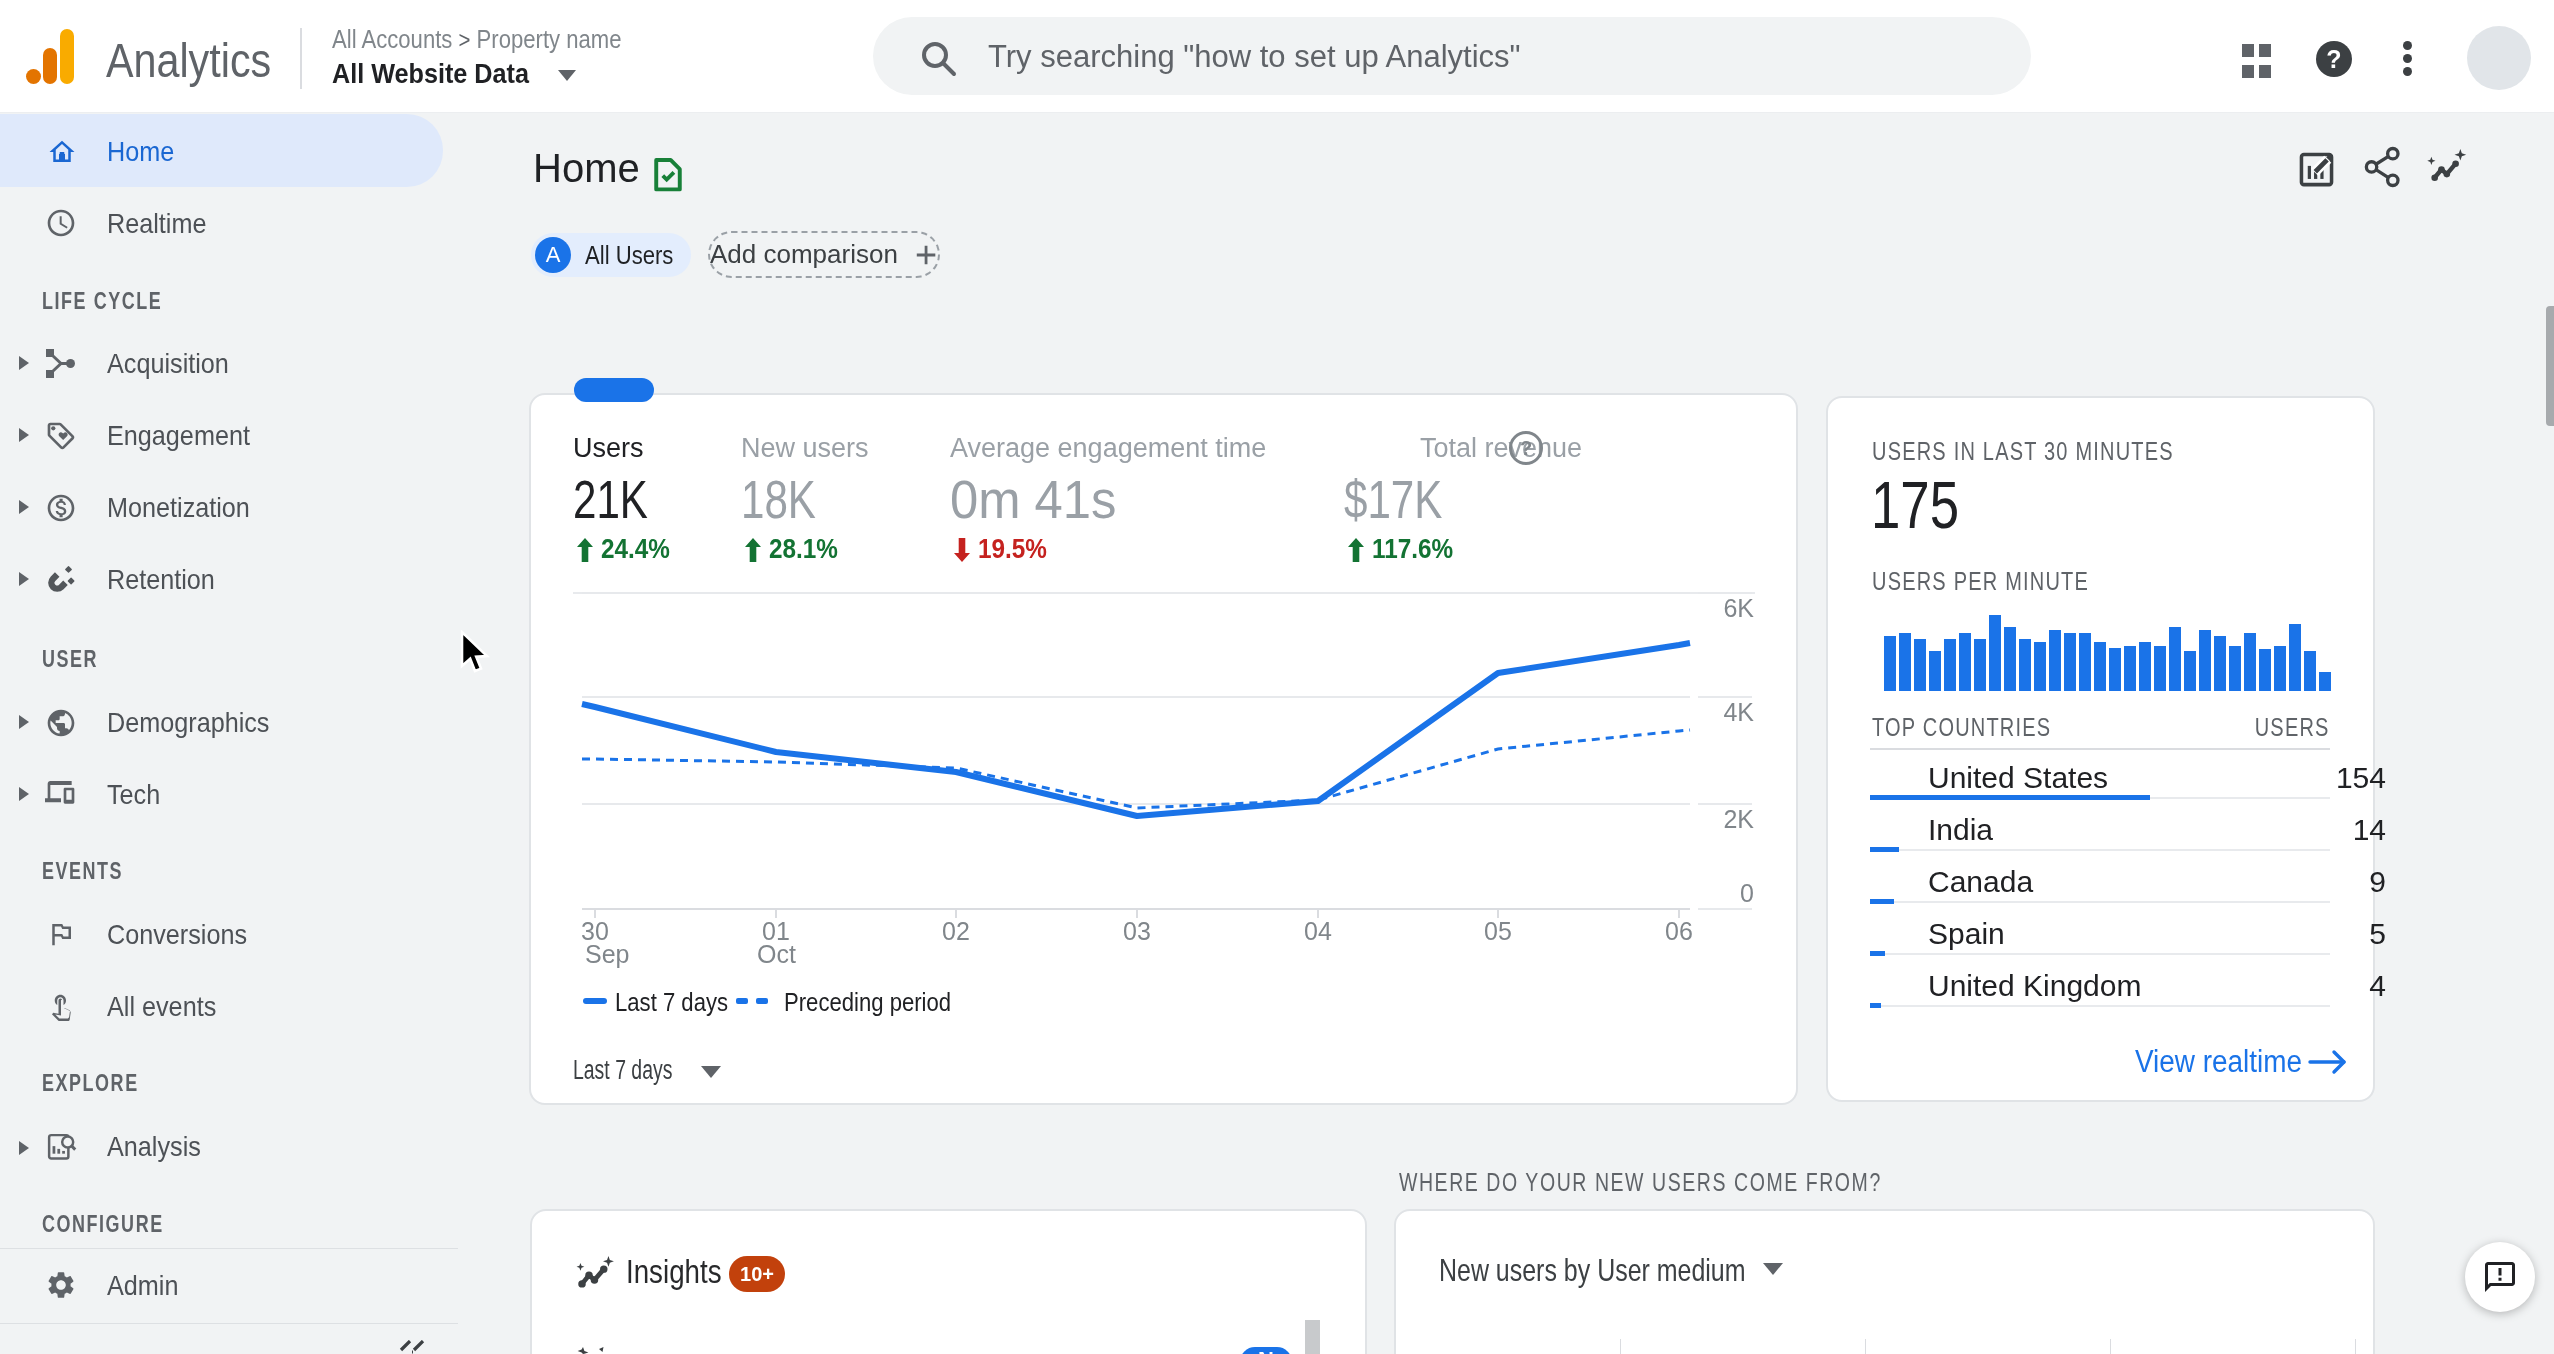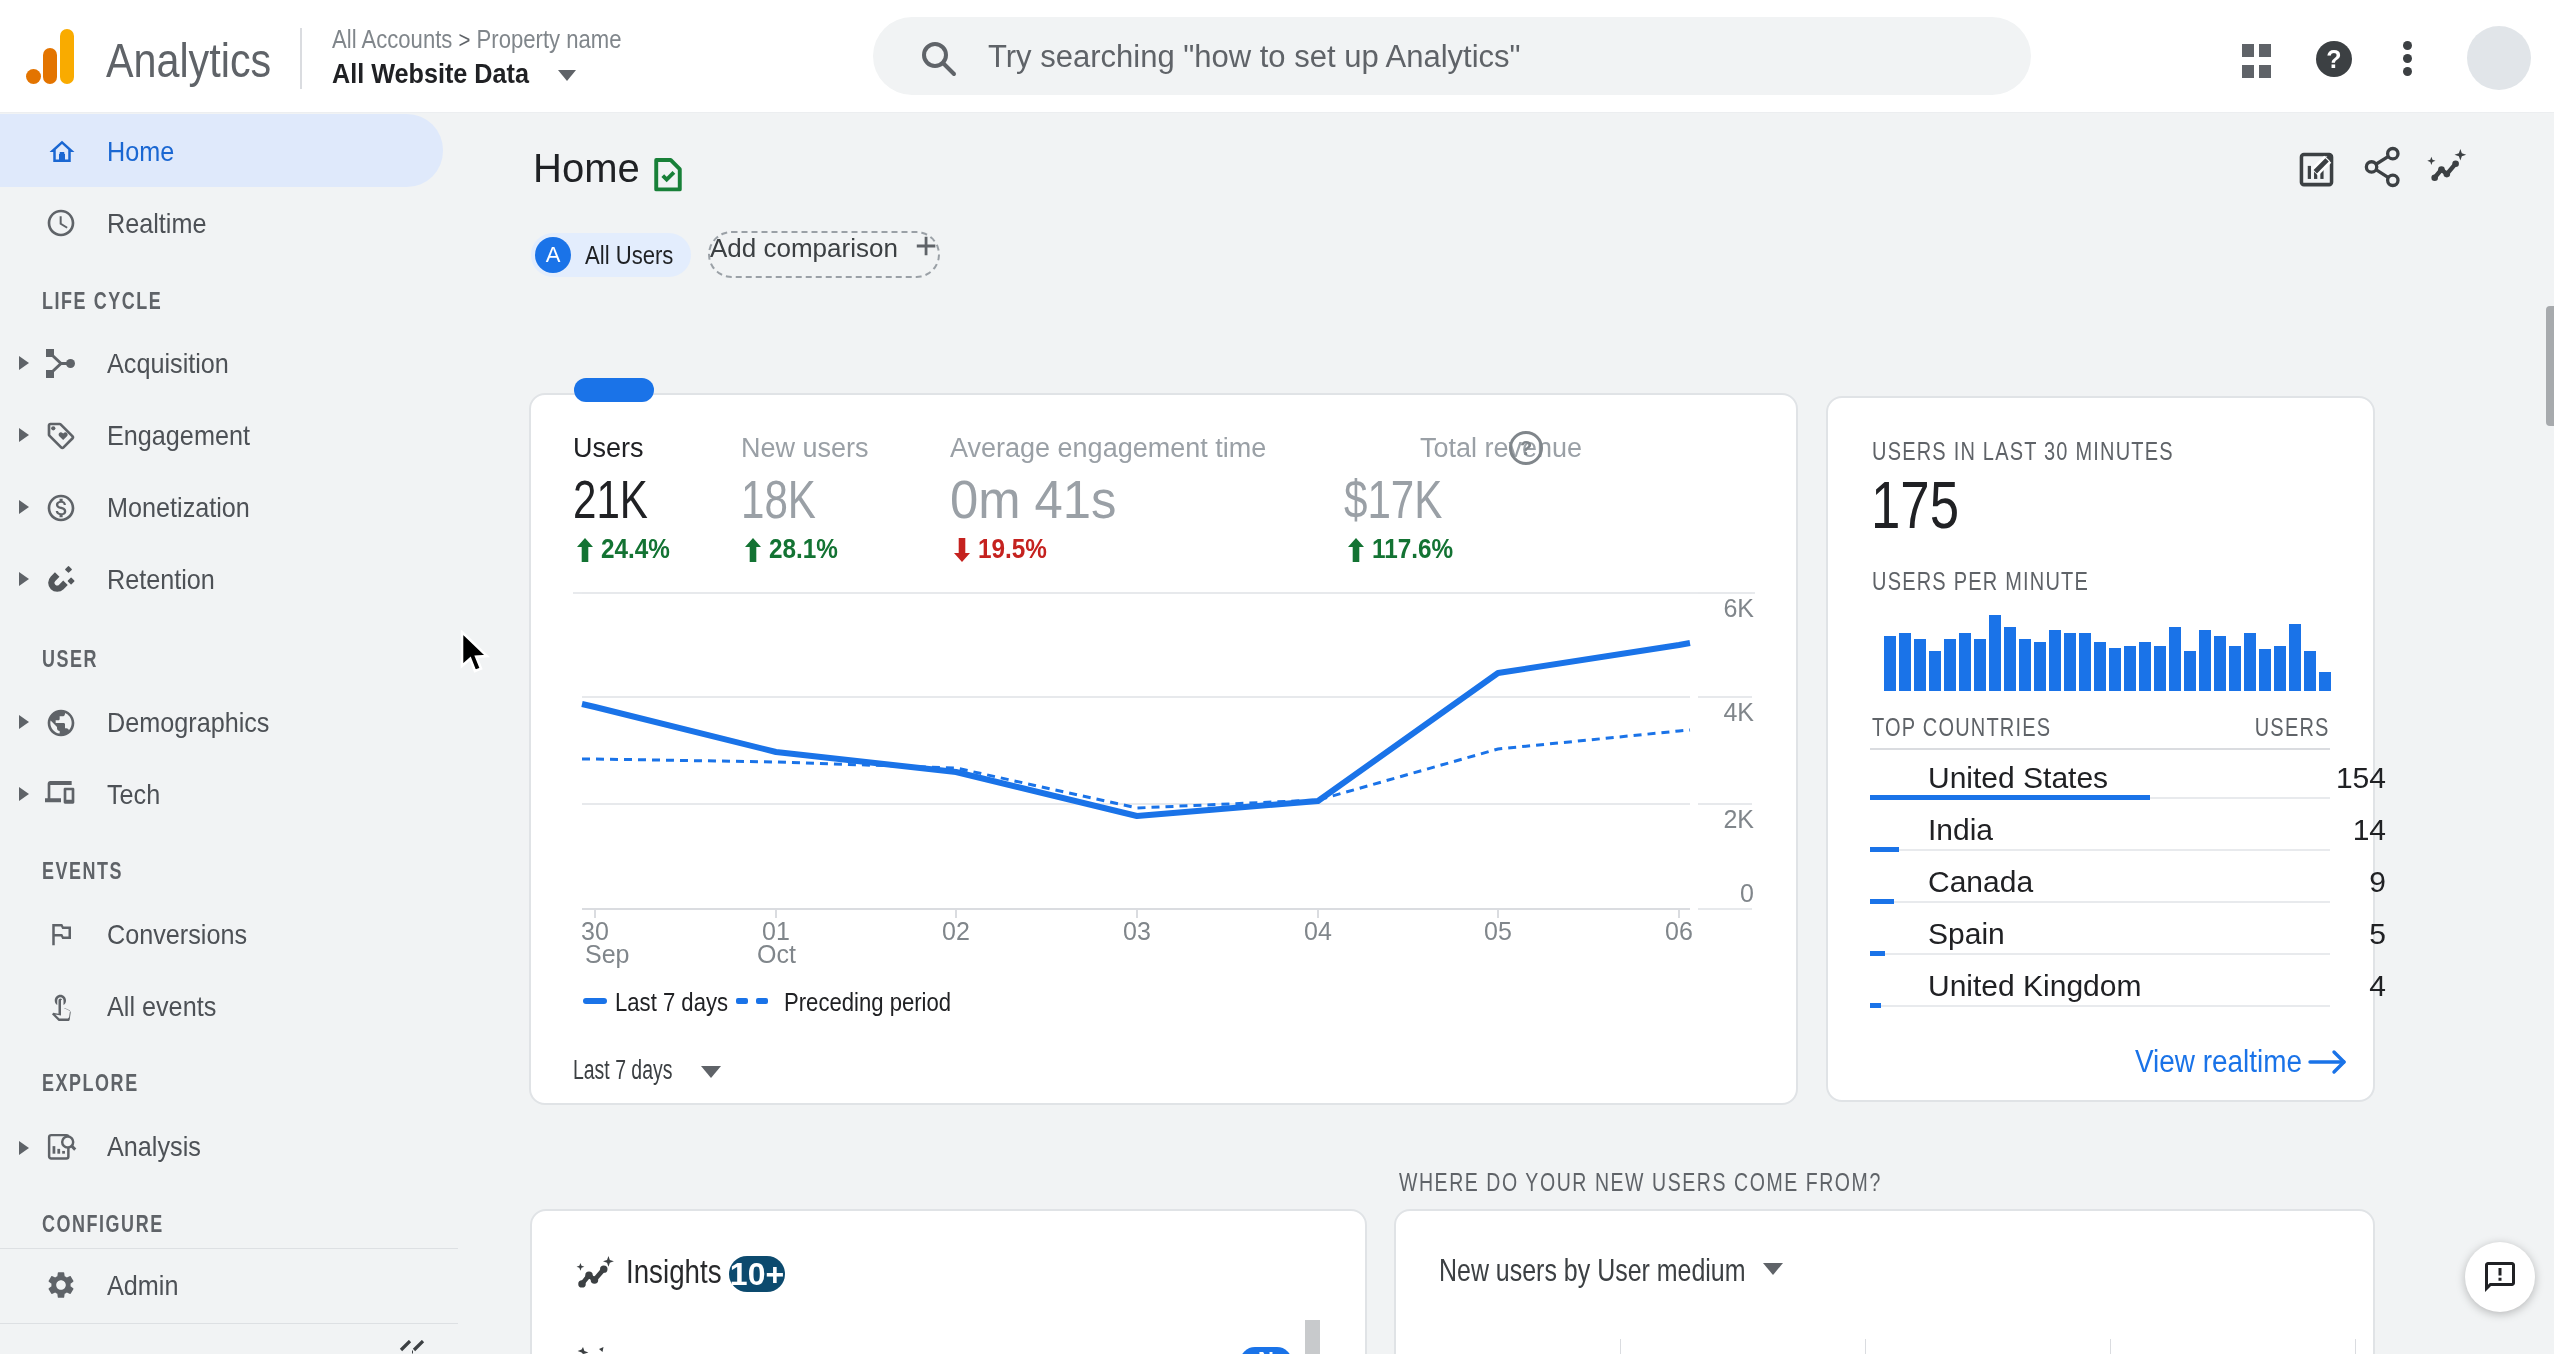--- a/index.html
+++ b/index.html
@@ -29,21 +29,21 @@
   .navtxt { position:absolute; left:107px; font-size:28px; color:#4d5156; white-space:nowrap; transform:scaleX(0.9); transform-origin:left top; }
   .navlabel { position:absolute; left:42px; font-size:23px; color:#5f6368; font-weight:700; letter-spacing:2px; transform:scaleX(0.78); transform-origin:left top; }
   .navarrow { position:absolute; left:19px; width:0; height:0; border-top:7px solid transparent; border-bottom:7px solid transparent; border-left:10px solid #5f6368; }
   .navico { position:absolute; }
   .sbline { position:absolute; left:0; width:458px; height:1px; background:#dde0e3; }
   
   #title { position:absolute; left:533px; top:146px; font-size:40px; color:#1f2124; }
   #chip1 { position:absolute; left:531px; top:233px; width:160px; height:44px; border-radius:22px; background:#e3edfd; display:flex; align-items:center; }
   #chip1 .av { width:36px; height:36px; margin:4px; border-radius:50%; background:#1a73e8; color:#fff; font-size:22px; text-align:center; line-height:36px; }
   #chip1 .tx { font-size:26px; color:#1f2124; margin-left:10px; transform:scaleX(0.85); transform-origin:left center; white-space:nowrap; }
-  #chip2 { position:absolute; left:708px; top:231px; width:232px; height:47px; border:2px dashed #9aa0a6; border-radius:25px; display:flex; justify-content:center; font-size:26px; color:#3c4043; font-weight:500; white-space:nowrap; }
+  #chip2 { position:absolute; left:708px; top:231px; width:232px; height:47px; border:2px dashed #9aa0a6; border-radius:25px; display:flex; align-items:center; justify-content:center; font-size:26px; color:#3c4043; font-weight:500; white-space:nowrap; }
   .card { position:absolute; background:#fff; border:2px solid #e0e3e6; border-radius:16px; }
   #maincard { left:529px; top:393px; width:1269px; height:712px; }
   #bluetab { position:absolute; left:574px; top:378px; width:80px; height:24px; border-radius:12px; background:#1a73e8; }
   .mlab { position:absolute; top:433px; font-size:27px; color:#9aa0a6; white-space:nowrap; }
   .mnum { position:absolute; top:468px; font-size:54px; color:#9aa0a6; transform:scaleX(0.78); transform-origin:left top; white-space:nowrap; }
   .mpct { position:absolute; top:534px; font-size:27px; font-weight:700; transform:scaleX(0.9); transform-origin:left top; white-space:nowrap; }
   .green { color:#137333; } .red { color:#c5221f; }
   #statline { position:absolute; left:573px; top:592px; width:1182px; height:2px; background:#e8eaed; }
   #last7 { position:absolute; left:573px; top:1055px; font-size:27px; color:#3c4043; transform:scaleX(0.72); transform-origin:left top; }
   #last7caret { position:absolute; left:701px; top:1066px; width:0; height:0; border-left:10px solid transparent; border-right:10px solid transparent; border-top:12px solid #5f6368; }
@@ -55,21 +55,21 @@
   .ctry { position:absolute; left:1928px; width:458px; font-size:30px; color:#202124; }
   .ctry span { float:right; }
   .cbarbg { position:absolute; left:1870px; width:460px; height:2px; background:#e8eaed; }
   .cbar { position:absolute; left:1870px; height:5px; background:#1a73e8; }
   #viewrt { position:absolute; left:2135px; top:1044px; font-size:31px; color:#1a73e8; font-weight:500; transform:scaleX(0.9); transform-origin:left top; }
   
   #wheredo { position:absolute; left:1399px; top:1168px; font-size:25px; color:#5f6368; letter-spacing:2px; font-weight:500; transform:scaleX(0.78); transform-origin:left top; white-space:nowrap; }
   #inscard { left:530px; top:1209px; width:837px; height:200px; }
   #nucard { left:1394px; top:1209px; width:981px; height:200px; }
   #institle { position:absolute; left:626px; top:1253px; font-size:33px; color:#28292b; transform:scaleX(0.84); transform-origin:left top; }
-  #insbadge { position:absolute; left:729px; top:1256px; width:56px; height:36px; border-radius:18px; background:#0c4a6e; color:#fff; font-size:32px; font-weight:700; text-align:center; line-height:36px; }
+  #insbadge { position:absolute; left:729px; top:1256px; width:56px; height:36px; border-radius:18px; background:#c2410c; color:#fff; font-size:20px; font-weight:700; text-align:center; line-height:36px; }
   #nutitle { position:absolute; left:1439px; top:1252px; font-size:32px; color:#3c4043; transform:scaleX(0.78); transform-origin:left top; white-space:nowrap; }
   #nucaret { position:absolute; left:1763px; top:1263px; width:0; height:0; border-left:10px solid transparent; border-right:10px solid transparent; border-top:12px solid #5f6368; }
   .nvline { position:absolute; top:1339px; width:1px; height:15px; background:#dadce0; }
   #newbadge { position:absolute; left:1240px; top:1347px; width:52px; height:30px; border-radius:15px; background:#1a73e8; color:#fff; font-size:22px; font-weight:700; text-align:center; }
   #insbar { position:absolute; left:1305px; top:1320px; width:15px; height:34px; background:#c8cacc; }
   #fab { position:absolute; left:2465px; top:1242px; width:70px; height:70px; border-radius:50%; background:#fff; box-shadow:0 2px 10px rgba(0,0,0,0.25); }
   #scrollthumb { position:absolute; left:2546px; top:306px; width:8px; height:120px; background:#a7aaad; border-radius:4px 0 0 4px; }
 </style>
 </head>
 <body>

